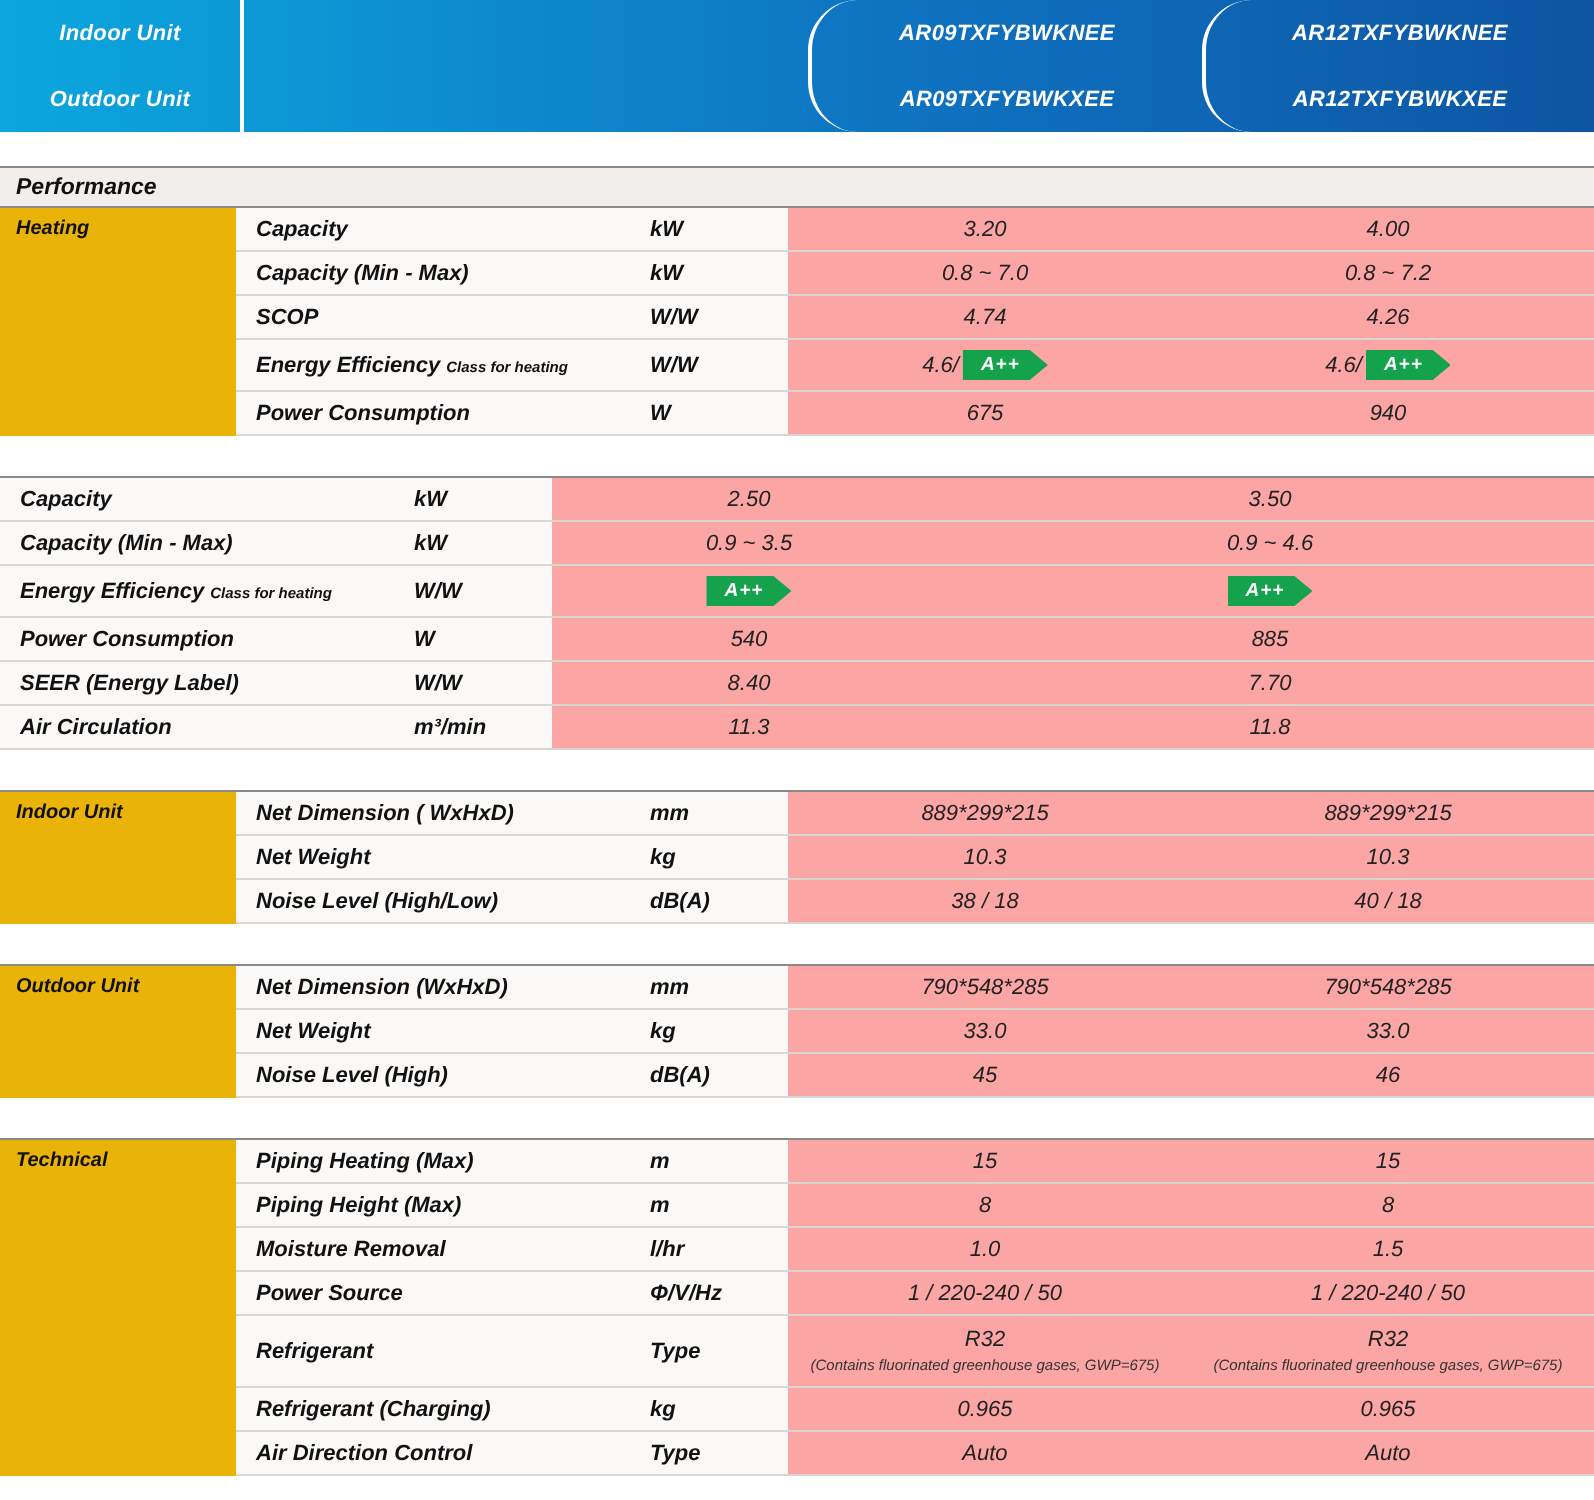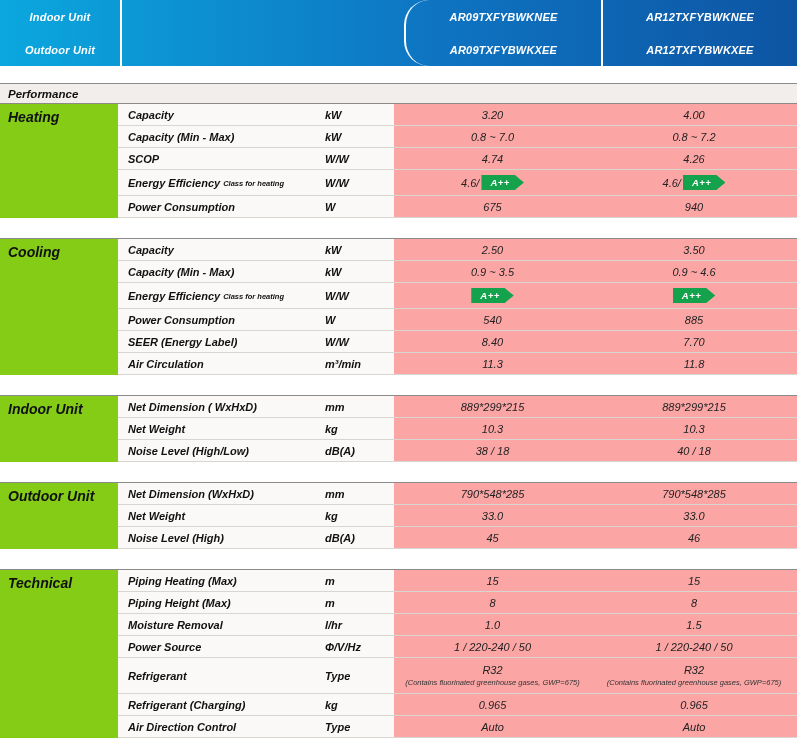--- a/index.html
+++ b/index.html
@@ -10,21 +10,21 @@
   
   .hdr {
     height: 66px;
     background: linear-gradient(90deg, #0ba7de 0%, #0e74c2 55%, #0d55a3 100%);
     display: flex;
   }
   .hdr-col { display: flex; flex-direction: column; }
   .hdr-col.c1 { width: 120px; }
   .hdr-col.c2 { width: 284px; border-left: 2px solid #fff; }
   .hdr-col.c3 { width: 197px; border-left: 2px solid #fff; border-radius: 25px; }
-  .hdr-col.c4 { flex: 1; border-left: 2px solid #fff; }
+  .hdr-col.c4 { flex: 1; border-left: 2px solid #fff; border-radius: 25px; }
   .hdr-cell {
     height: 33px; display: flex; align-items: center; justify-content: center;
     color: #fff; font-size: 11px; font-weight: bold; letter-spacing: 0.2px;
   }
 
   
   .perf {
     margin-top: 17px;
     height: 21px;
     background: #f1eeec;
@@ -33,23 +33,23 @@
     display: flex; align-items: center;
     padding-left: 8px;
     font-size: 11.5px; font-weight: bold; color: #111;
   }
 
   
   .group { display: flex; }
   .group.sep { margin-top: 20px; border-top: 1px solid #8a8a8a; }
   .group-label {
     flex: 0 0 118px;
-    background: #84cc16;
+    background: #eab308;
     padding: 5px 0 0 8px;
-    font-size: 14px; font-weight: bold; color: #111;
+    font-size: 10px; font-weight: bold; color: #111;
   }
   .rows { flex: 1; display: flex; flex-direction: column; }
   .row { display: flex; align-items: stretch; min-height: 22px; border-bottom: 1px solid #d9d5d1; }
   .row.tall { min-height: 26px; }
   .row.xtall { min-height: 36px; }
   .c { display: flex; align-items: center; }
   .c.name { flex: 0 0 207px; padding-left: 10px; background: #fbf9f7;
             font-size: 11px; font-weight: bold; color: #111; }
   .c.unit { flex: 0 0 69px; background: #fbf9f7;
             font-size: 11px; font-weight: bold; color: #111; }
@@ -131,21 +131,20 @@
       <div class="row">
         <div class="c name">Power Consumption</div>
         <div class="c unit">W</div>
         <div class="c val">675</div>
         <div class="c val last">940</div>
       </div>
     </div>
   </div>
 
   <div class="group sep">
-    <div class="group-label">Cooling</div>
     <div class="rows">
       <div class="row">
         <div class="c name">Capacity</div>
         <div class="c unit">kW</div>
         <div class="c val">2.50</div>
         <div class="c val last">3.50</div>
       </div>
       <div class="row">
         <div class="c name">Capacity (Min - Max)</div>
         <div class="c unit">kW</div>

